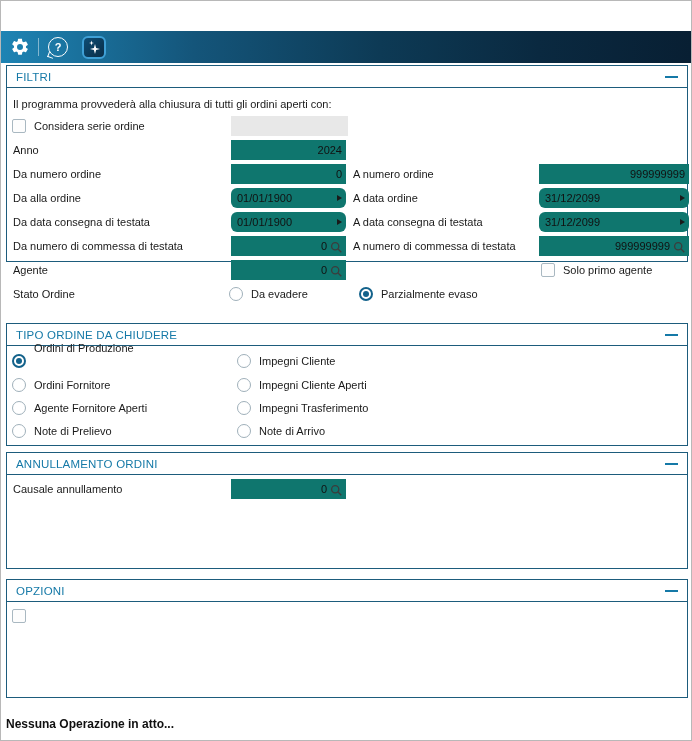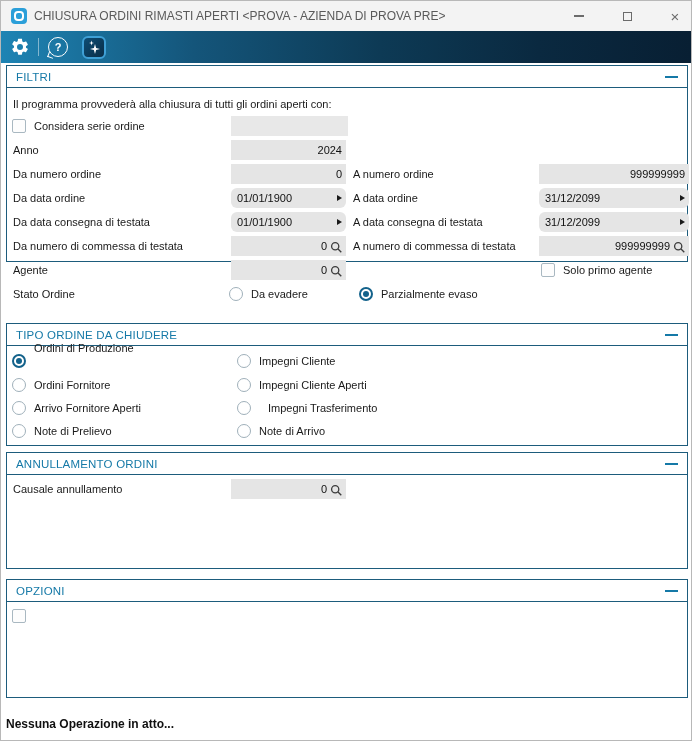--- a/index.html
+++ b/index.html
@@ -43,21 +43,21 @@
   .esci-btn { position:absolute; left:644px; top:34px; height:24px; display:flex; align-items:center; gap:4px;
     color:#ffffff; font-size:12px; cursor:pointer; }
   
   .sec { position:absolute; left:5px; width:682px; background:#ffffff; border:1px solid #1d5c7c; }
   .sec-h { position:absolute; left:0; top:0; width:100%; height:22px; border-bottom:1px solid #1d5c7c;
     display:flex; align-items:center; padding:0 9px; }
   .sec-title { color:#1579a7; font-size:11.5px; letter-spacing:.2px; }
   .collapse { margin-left:auto; width:13px; height:2px; background:#1579a7; cursor:pointer; }
   .abs { position:absolute; }
   .lbl { font-size:11px; color:#1a1a1a; line-height:20px; white-space:nowrap; }
-  .fld { position:absolute; width:115px; height:20px; background:#e5e5e5; font-size:11px;
+  .fld { position:absolute; width:115px; height:20px; background:#0f766e; font-size:11px;
     color:#111; line-height:20px; }
   .fld.w2 { width:150px; }
   .fld.num { text-align:right; padding-right:4px; }
   .fld.srch { text-align:right; padding-right:19px; }
   .fld.date { padding-left:6px;border-radius:6px; }
   .fld.disabled { background:#e8e8e8; }
   .fld .tri { position:absolute; right:4px; top:6.5px; width:0; height:0;
     border-left:5px solid #1a1a1a; border-top:3.5px solid transparent; border-bottom:3.5px solid transparent; }
   .mag { position:absolute; right:3px; top:4px; width:13px; height:13px; cursor:pointer; }
   .cb { position:absolute; width:14px; height:14px; border:1px solid #a9b8c1; background:#fdfdfd;
@@ -67,33 +67,20 @@
   .radio.sel { border:2px solid #13628b; }
   .radio.sel::after { content:""; position:absolute; left:2px; top:2px; width:6px; height:6px;
     border-radius:50%; background:#13628b; }
   .statusline { position:absolute; left:5px; top:716px; font-size:12px; font-weight:bold; color:#101010; }
 </style>
 </head>
 <body>
 
 <div class="window">
 
-  <div class="titlebar">
-    <div class="appicon"></div>
-    <div class="title-text">CHIUSURA ORDINI RIMASTI APERTI &lt;PROVA - AZIENDA DI PROVA PRE&gt;</div>
-    <div class="wbtn min">
-        <span class="min-bar"></span>
-      </div>
-    <div class="wbtn max">
-        <span class="max-box"></span>
-      </div>
-    <div class="wbtn cls">
-        <span>×</span>
-      </div>
-  </div>
 
   <div class="toolbar">
     <div class="tb-icon" style="left:8px;width:22px;">
       <svg width="20" height="20" viewBox="0 0 24 24">
         <path fill="#ffffff" d="M19.14,12.94a7.49,7.49,0,0,0,.06-.94,7.49,7.49,0,0,0-.06-.94l2.03-1.58a.5.5,0,0,0,.12-.64l-1.92-3.32a.5.5,0,0,0-.61-.22l-2.39,1a7.34,7.34,0,0,0-1.62-.94l-.36-2.54A.5.5,0,0,0,13.9,2H10.1a.5.5,0,0,0-.49.42L9.25,4.96a7.34,7.34,0,0,0-1.62.94l-2.39-1a.5.5,0,0,0-.61.22L2.71,8.44a.5.5,0,0,0,.12.64l2.03,1.58a7.49,7.49,0,0,0,0,1.88L2.83,14.12a.5.5,0,0,0-.12.64l1.92,3.32a.5.5,0,0,0,.61.22l2.39-1a7.34,7.34,0,0,0,1.62.94l.36,2.54a.5.5,0,0,0,.49.42h3.8a.5.5,0,0,0,.49-.42l.36-2.54a7.34,7.34,0,0,0,1.62-.94l2.39,1a.5.5,0,0,0,.61-.22l1.92-3.32a.5.5,0,0,0-.12-.64ZM12,15.6A3.6,3.6,0,1,1,15.6,12,3.6,3.6,0,0,1,12,15.6Z"></path>
       </svg>
     </div>
     <div class="tb-sep"></div>
     <div class="tb-icon" style="left:46px;width:22px;">
       <div class="help-bubble">?</div>
@@ -130,21 +117,21 @@
     <div class="fld disabled" style="left:224px;top:50px;width:117px;"></div>
 
     <div class="abs lbl" style="left:6px;top:74px;">Anno</div>
     <div class="fld num" style="left:224px;top:74px;">2024</div>
 
     <div class="abs lbl" style="left:6px;top:98px;">Da numero ordine</div>
     <div class="fld num" style="left:224px;top:98px;">0</div>
     <div class="abs lbl" style="left:346px;top:98px;">A numero ordine</div>
     <div class="fld num w2" style="left:532px;top:98px;">999999999</div>
 
-    <div class="abs lbl" style="left:6px;top:122px;">Da data ordine</div>
+    <div class="abs lbl" style="left:6px;top:122px;">Da alla ordine</div>
     <div class="fld date" style="left:224px;top:122px;"><span>01/01/1900</span><span class="tri"></span></div>
     <div class="abs lbl" style="left:346px;top:122px;">A data ordine</div>
     <div class="fld date w2" style="left:532px;top:122px;"><span>31/12/2099</span><span class="tri"></span></div>
 
     <div class="abs lbl" style="left:6px;top:146px;">Da data consegna di testata</div>
     <div class="fld date" style="left:224px;top:146px;"><span>01/01/1900</span><span class="tri"></span></div>
     <div class="abs lbl" style="left:346px;top:146px;">A data consegna di testata</div>
     <div class="fld date w2" style="left:532px;top:146px;"><span>31/12/2099</span><span class="tri"></span></div>
 
     <div class="abs lbl" style="left:6px;top:170px;">Da numero di commessa di testata</div>
@@ -186,23 +173,23 @@
     <div class="abs lbl" style="left:27px;top:14px;">Ordini di Produzione</div>
     <div class="radio" style="left:230px;top:30px;"></div>
     <div class="abs lbl" style="left:252px;top:27px;">Impegni Cliente</div>
 
     <div class="radio" style="left:5px;top:54px;"></div>
     <div class="abs lbl" style="left:27px;top:51px;">Ordini Fornitore</div>
     <div class="radio" style="left:230px;top:54px;"></div>
     <div class="abs lbl" style="left:252px;top:51px;">Impegni Cliente Aperti</div>
 
     <div class="radio" style="left:5px;top:77px;"></div>
-    <div class="abs lbl" style="left:27px;top:74px;">Arrivo Fornitore Aperti</div>
+    <div class="abs lbl" style="left:27px;top:74px;">Agente Fornitore Aperti</div>
     <div class="radio" style="left:230px;top:77px;"></div>
-    <div class="abs lbl" style="left:252px;top:74px;margin-left:9px;">Impegni Trasferimento</div>
+    <div class="abs lbl" style="left:252px;top:74px;">Impegni Trasferimento</div>
 
     <div class="radio" style="left:5px;top:100px;"></div>
     <div class="abs lbl" style="left:27px;top:97px;">Note di Prelievo</div>
     <div class="radio" style="left:230px;top:100px;"></div>
     <div class="abs lbl" style="left:252px;top:97px;">Note di Arrivo</div>
   </div>
 
   <div class="sec" style="top:451px;height:117px;">
     <div class="sec-h">
       <span class="sec-title">ANNULLAMENTO ORDINI</span>

